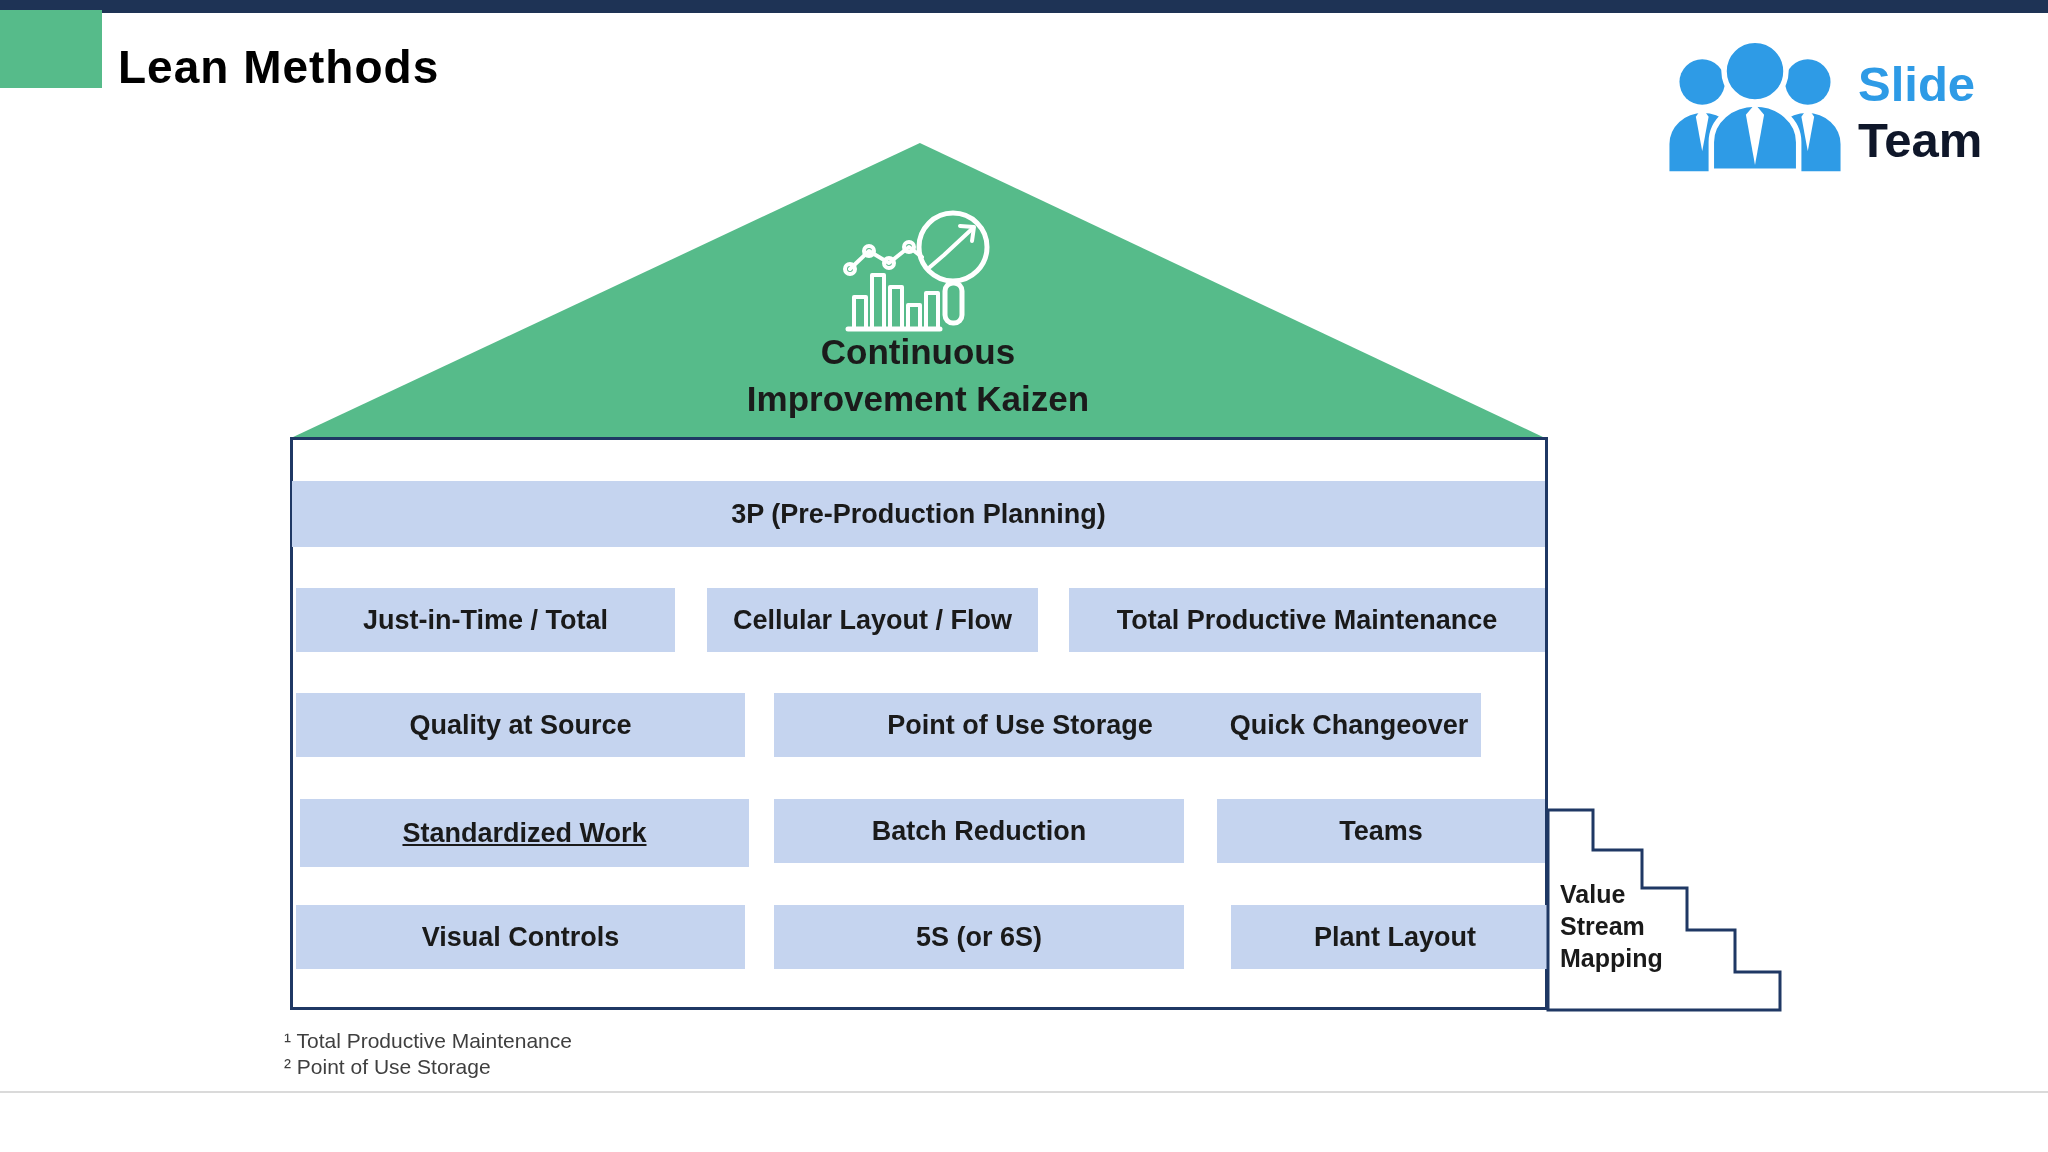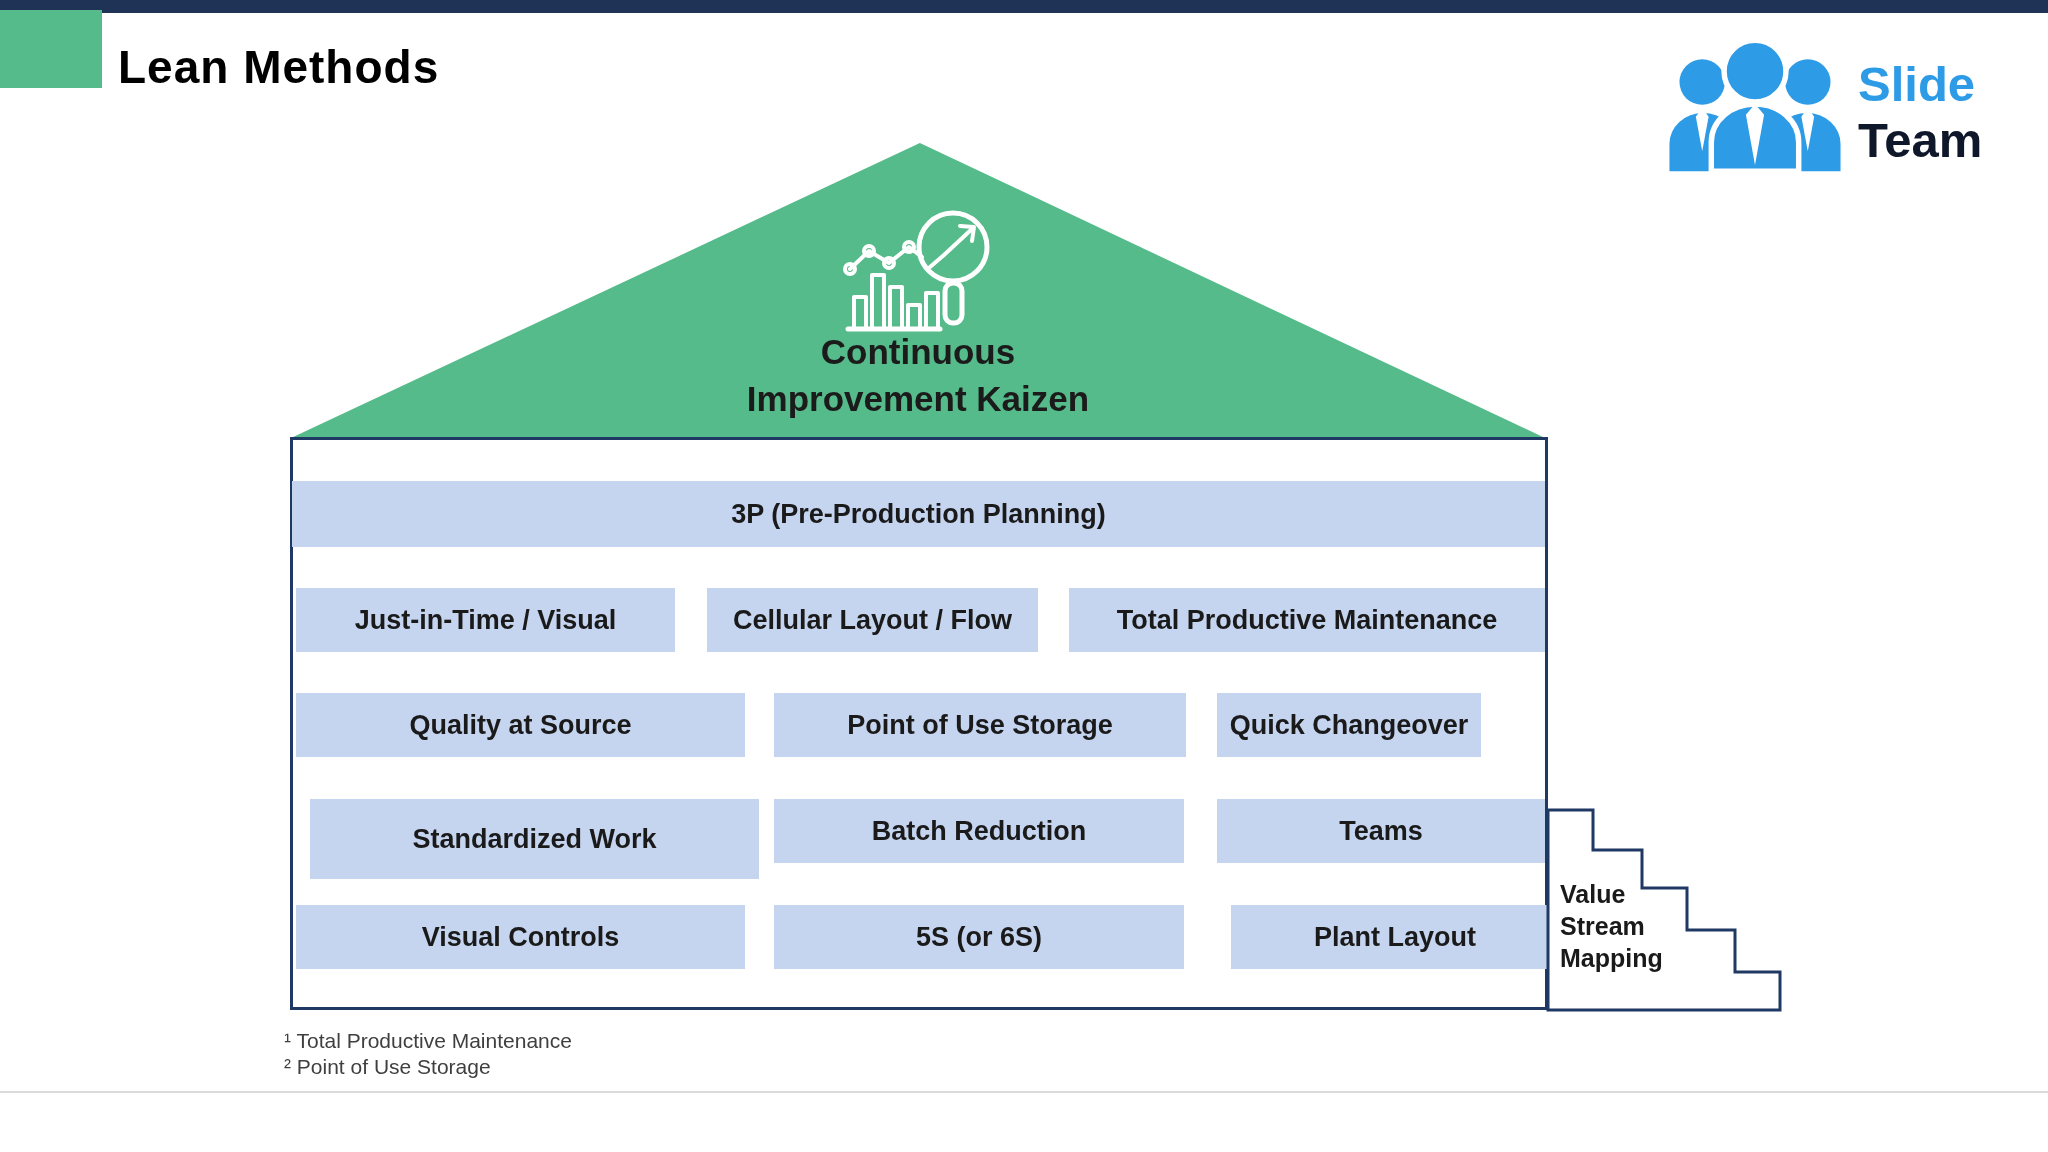--- a/index.html
+++ b/index.html
@@ -101,29 +101,29 @@
     <div class="roof-label">
       <div>Continuous</div>
       <div>Improvement Kaizen</div>
     </div>
   </div>
 
   <div class="house"></div>
 
   <div class="mbox" style="left:292px;top:481px;width:1253px;height:66px;">3P (Pre-Production Planning)</div>
 
-  <div class="mbox" style="left:296px;top:588px;width:379px;height:64px;">Just-in-Time / Visual</div>
+  <div class="mbox" style="left:296px;top:588px;width:379px;height:64px;">Just-in-Time / Total</div>
   <div class="mbox" style="left:707px;top:588px;width:331px;height:64px;">Cellular Layout / Flow</div>
   <div class="mbox" style="left:1069px;top:588px;width:476px;height:64px;">Total Productive Maintenance</div>
 
   <div class="mbox" style="left:296px;top:693px;width:449px;height:64px;">Quality at Source</div>
-  <div class="mbox" style="left:774px;top:693px;width:412px;height:64px;">Point of Use Storage</div>
+  <div class="mbox" style="left:774px;top:693px;width:412px;height:64px;padding-left:40px;">Point of Use Storage</div>
   <div class="mbox" style="left:1217px;top:693px;width:264px;height:64px;">Quick Changeover</div>
 
-  <div class="mbox" style="left:310px;top:799px;width:449px;height:80px;">Standardized Work</div>
+  <div class="mbox" style="left:300px;top:799px;width:449px;height:68px;text-decoration:underline;">Standardized Work</div>
   <div class="mbox" style="left:774px;top:799px;width:410px;height:64px;">Batch Reduction</div>
   <div class="mbox" style="left:1217px;top:799px;width:328px;height:64px;">Teams</div>
 
   <div class="mbox" style="left:296px;top:905px;width:449px;height:64px;">Visual Controls</div>
   <div class="mbox" style="left:774px;top:905px;width:410px;height:64px;">5S (or 6S)</div>
   <div class="mbox" style="left:1217px;top:905px;width:328px;height:64px;margin-left:14px;">Plant Layout</div>
 
   <svg class="stairs" width="260" height="220" viewBox="0 0 260 220">
     <path d="M8,10 H53 V50 H102 V88 H147 V130 H195 V172 H240 V210 H8 Z" fill="#ffffff" stroke="#1F3864" stroke-width="3" stroke-linejoin="miter"></path>
   </svg>

